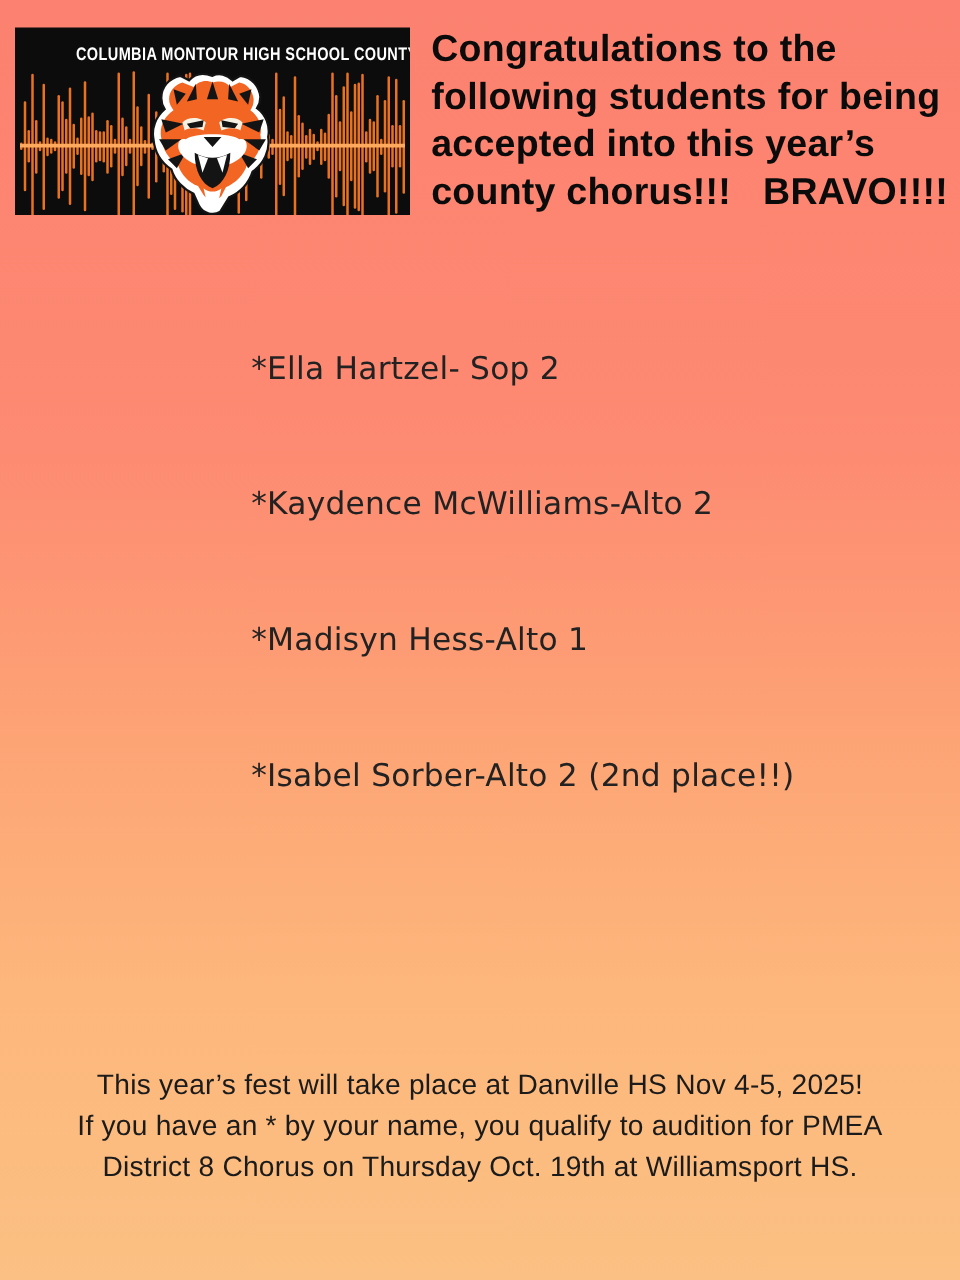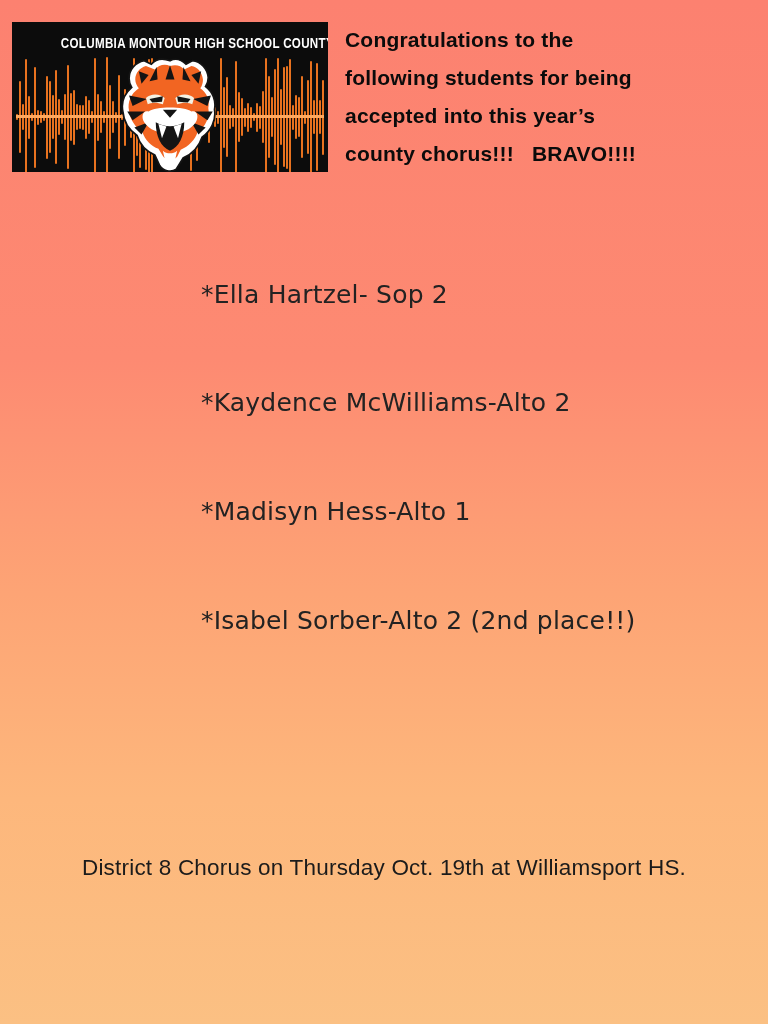--- a/index.html
+++ b/index.html
@@ -43,21 +43,21 @@
   .tiger{
     position:absolute;left:50%;top:36px;
     transform:translateX(-50%);
     width:108px;height:114px;z-index:3;
   }
 
   
   .heading{
     position:absolute;left:345px;top:21px;width:415px;
     font-family:"Liberation Sans",sans-serif;
-    font-weight:700;font-size:21px;line-height:38px;
+    font-weight:700;font-size:30px;line-height:38px;
     color:#0B0B0B;letter-spacing:0.2px;
   }
   .heading div{white-space:pre;}
 
   
   .roster{
     position:absolute;left:201px;top:204px;
     font-size:25px;line-height:36.3px;
     color:#222222;letter-spacing:0.2px;
     white-space:pre;
@@ -244,16 +244,18 @@
     
     
     
     
     
     
     
   </div>
 
   <div class="footer">
+    <div>This year’s fest will take place at Danville HS Nov 4-5, 2025!</div>
+    <div>If you have an * by your name, you qualify to audition for PMEA</div>
     <div>District 8 Chorus on Thursday Oct. 19th at Williamsport HS.</div>
   </div>
 
 </div>
 
 </body></html>

